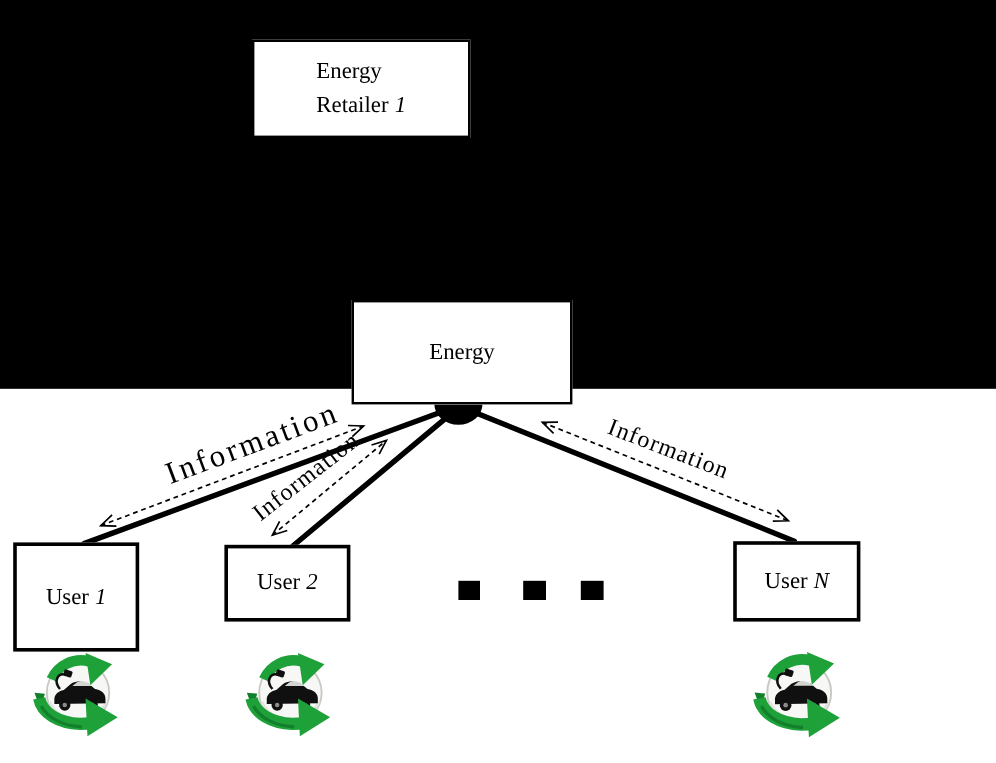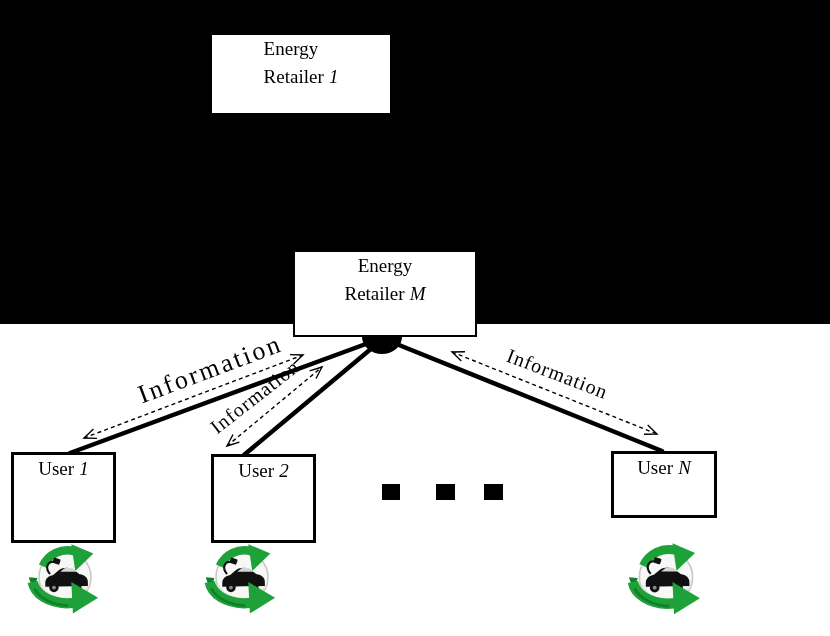--- a/index.html
+++ b/index.html
@@ -4,31 +4,31 @@
 <style>
   html,body{margin:0;padding:0;background:#fff;}
   .stage{
     position:relative;width:830px;height:636px;overflow:hidden;background:#fff;
     font-family:"Liberation Serif","DejaVu Serif",serif;color:#000;
   }
   .banner{position:absolute;left:0;top:0;width:830px;height:324px;background:#000;}
   .layer{position:absolute;left:0;top:0;width:830px;height:636px;}
   .box{
     position:absolute;background:#fff;border:2px solid #000;box-sizing:border-box;
-    display:flex;justify-content:center;text-align:center;
+    display:flex;align-items:center;justify-content:center;text-align:center;
     font-size:19px;line-height:1.45;z-index:3;
   }
   .box .stack{display:inline-block;}
   .box .left{text-align:left;}
   .idx{font-style:italic;margin-left:0.27em;}
   #retailer1{left:210px;top:33px;width:182px;height:82px;border-width:2px;}
   #retailerM{left:293px;top:250px;width:184px;height:87px;border-width:2.5px;}
   .userbox{border-width:3.5px !important;font-size:19px;}
   #user1{left:11px;top:452px;width:105px;height:91px;}
-  #user2{left:187px;top:454px;width:105px;height:89px;margin-left:24px;}
+  #user2{left:187px;top:454px;width:105px;height:64px;}
   #userN{left:611px;top:451px;width:106px;height:67px;}
   svg text.info{
     font-family:"Liberation Serif","DejaVu Serif",serif;
     fill:#000;text-anchor:middle;
   }
   .ev{position:absolute;z-index:2;}
   #icon-user1{left:25px;top:541px;width:80px;height:82px;}
   #icon-user2{left:202px;top:541px;width:80px;height:82px;}
   #icon-userN{left:625px;top:540px;width:82px;height:84px;}
 </style>
@@ -102,23 +102,20 @@
       <div><span>Energy</span></div>
       <div>
         <span>Retailer</span><span class="idx">1</span>
       </div>
     </div>
   </div>
 
   <div class="box" id="retailerM">
     <div class="stack">
       <div><span>Energy</span></div>
-      <div>
-        <span>Retailer</span><span class="idx">M</span>
-      </div>
     </div>
   </div>
 
   <div class="box userbox" id="user1">
     <span><span>User</span><span class="idx">1</span></span>
   </div>
   <div class="box userbox" id="user2">
     <span><span>User</span><span class="idx">2</span></span>
   </div>
   <div class="box userbox" id="userN">

